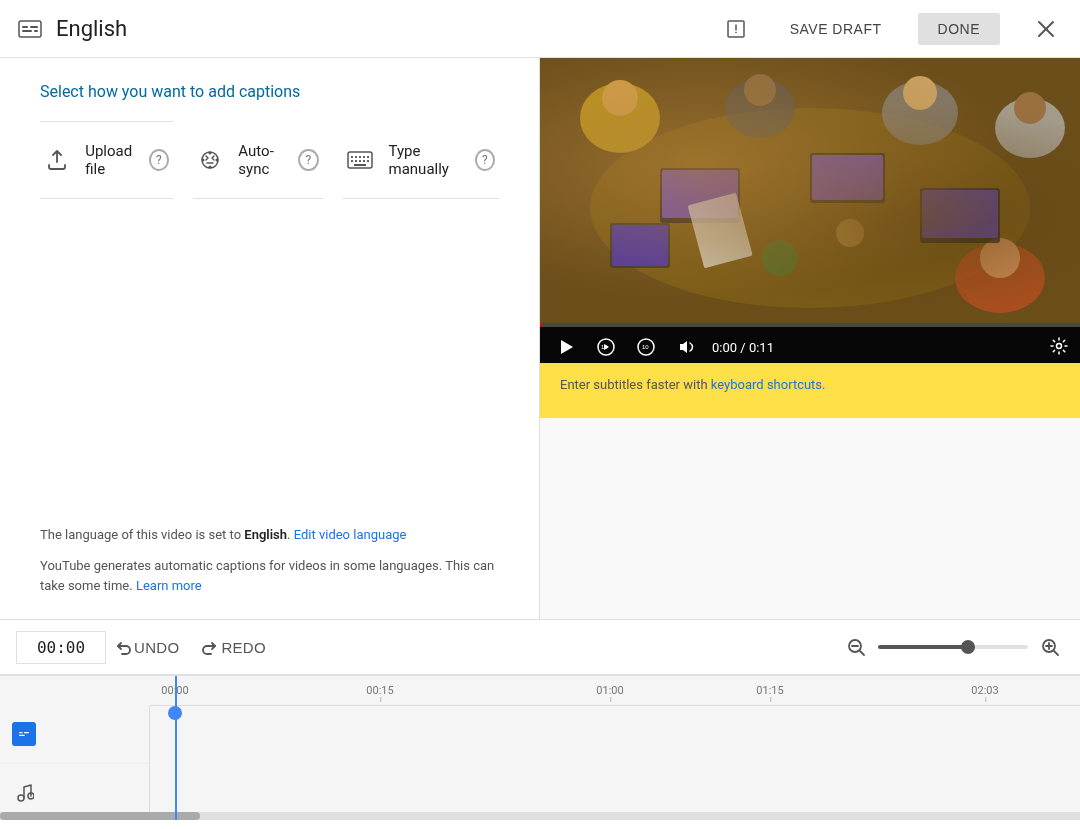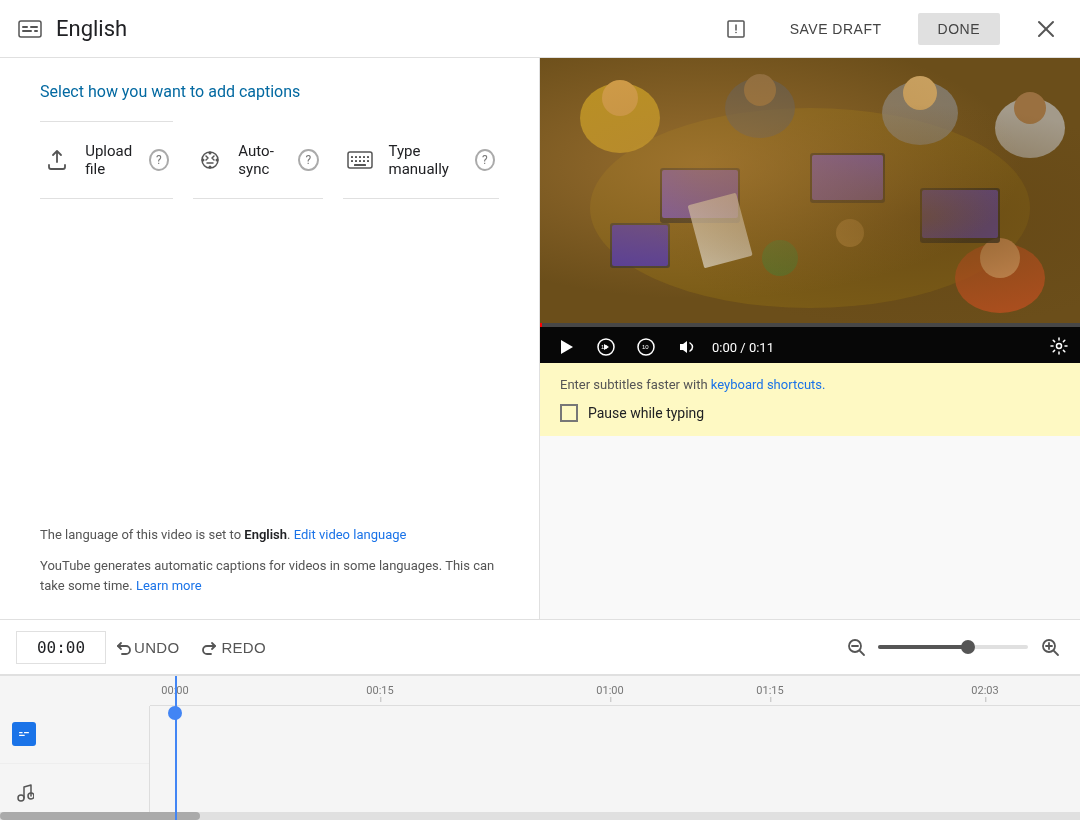--- a/index.html
+++ b/index.html
@@ -238,21 +238,21 @@
     .settings-btn {
       background: transparent;
       border: none;
       color: #fff;
       cursor: pointer;
     }
 
     
     .subtitle-info {
       padding: 14px 20px;
-      background: #fef9c3;
+      background: #fde047;
     }
     .keyboard-shortcut-text {
       font-size: 13px;
       color: #555;
       margin-bottom: 12px;
     }
     .keyboard-shortcut-text a {
       color: #1a73e8;
       text-decoration: none;
     }
@@ -623,24 +623,20 @@
             <path d="M9 1v2M9 15v2M1 9h2M15 9h2M3.2 3.2l1.4 1.4M13.4 13.4l1.4 1.4M3.2 14.8l1.4-1.4M13.4 4.6l1.4-1.4" stroke="white" stroke-width="1.5" stroke-linecap="round"></path>
           </svg>
         </button>
       </div>
     </div>
 
     <div class="subtitle-info">
       <p class="keyboard-shortcut-text">
         <span>Enter subtitles faster with </span><a class="edit-link">keyboard shortcuts.</a>
       </p>
-      <div class="pause-typing">
-        <div class="checkbox-square"></div>
-        <span class="pause-label">Pause while typing</span>
-      </div>
     </div>
 
   </div>
 </div>
 
 <div class="bottom-toolbar">
   <input class="time-input" type="text" value="00:00" style="">
   <div class="undo-redo-area">
     <button class="undo-btn">
       <svg width="18" height="18" viewBox="0 0 18 18" fill="none">

